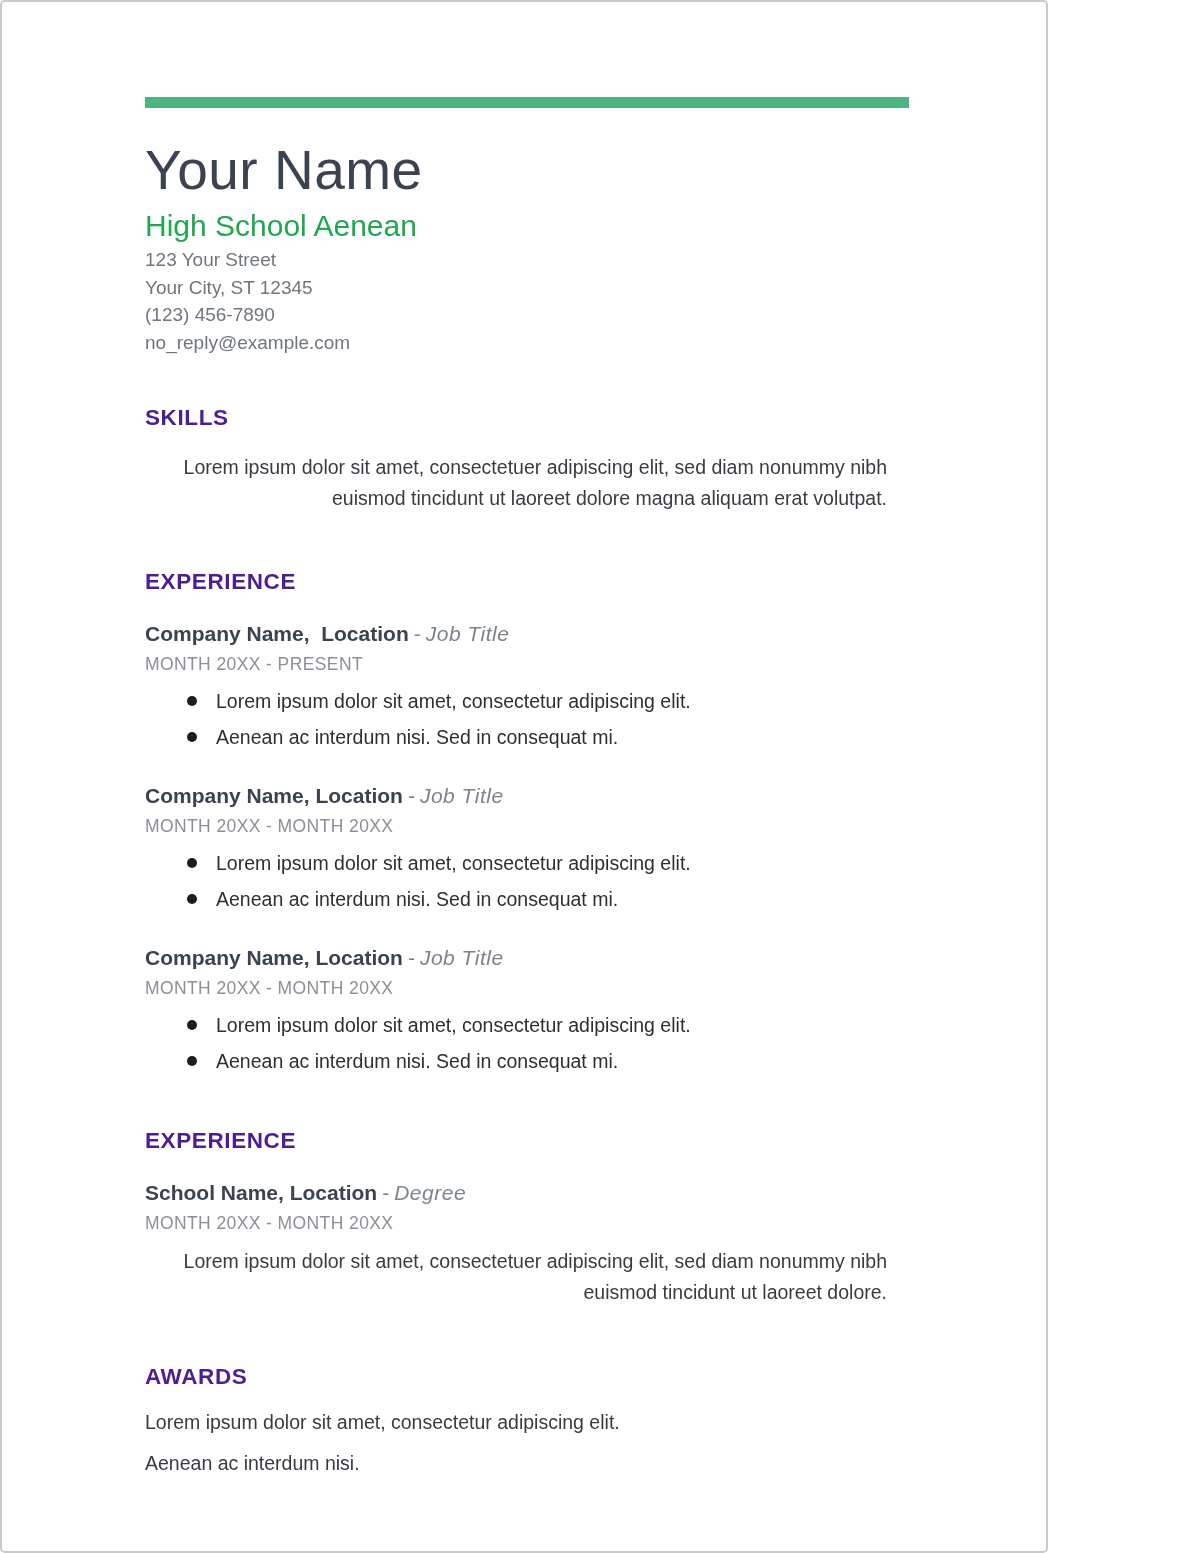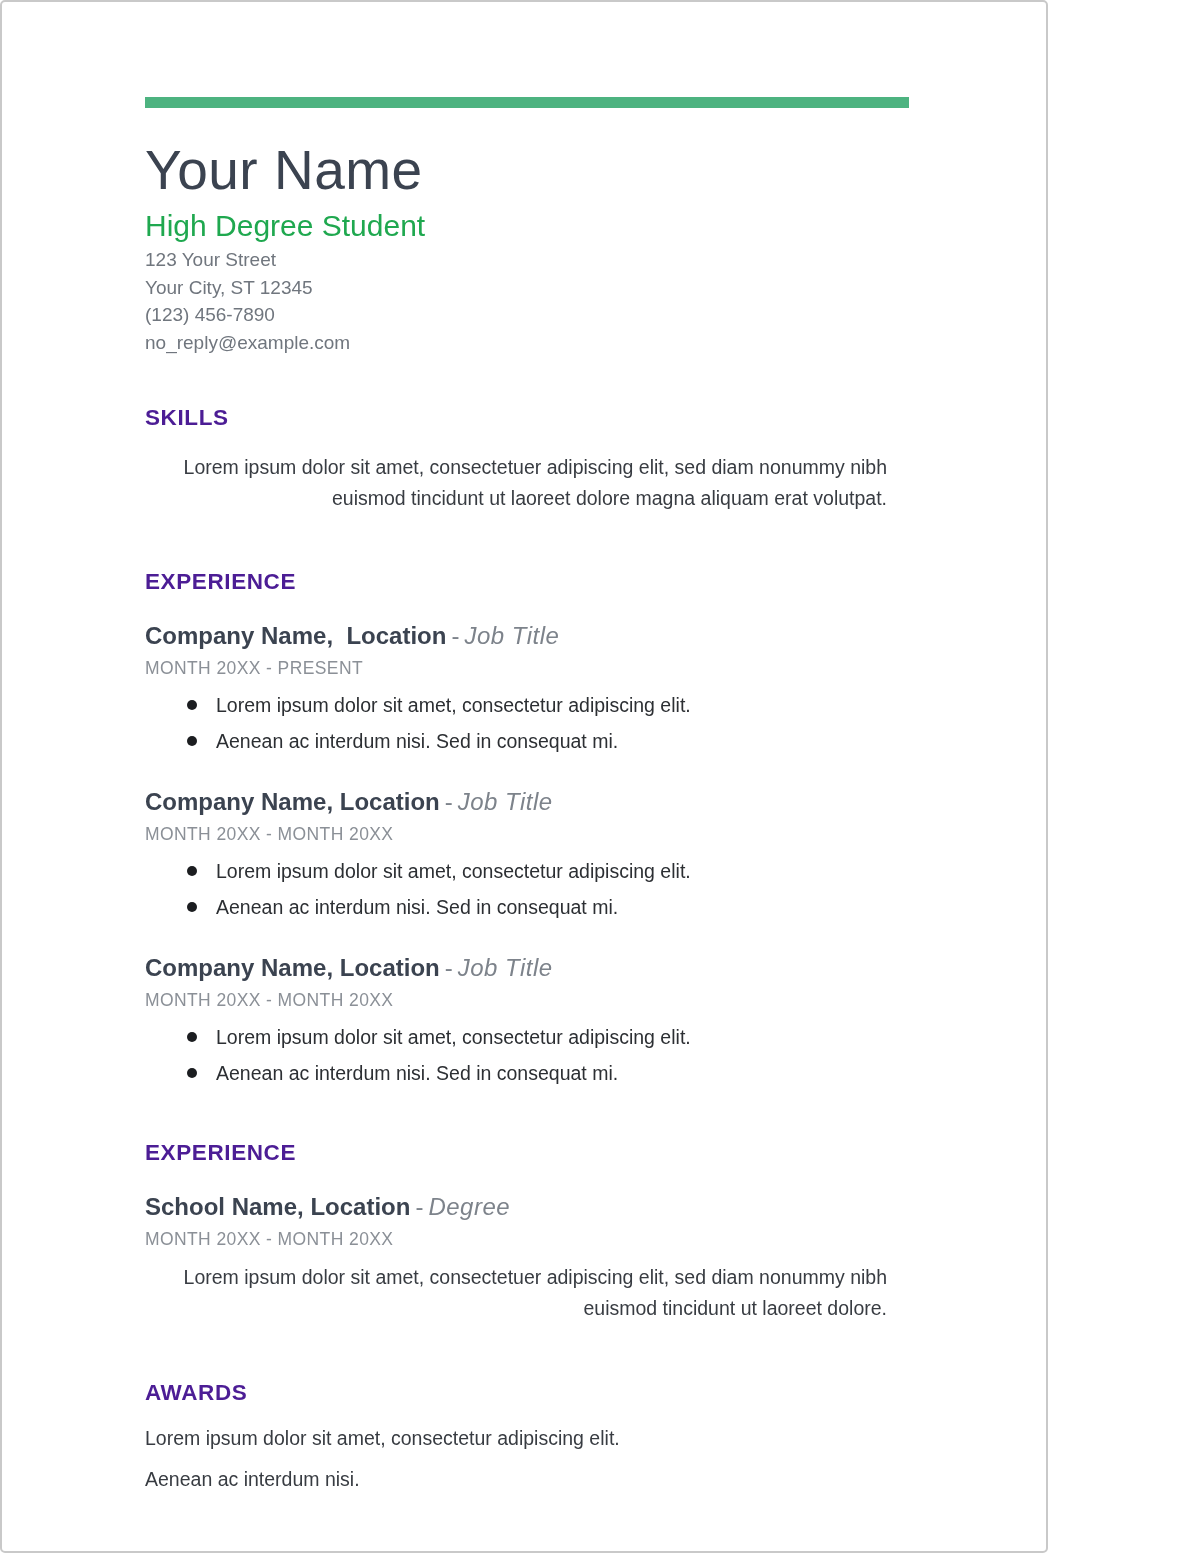--- a/index.html
+++ b/index.html
@@ -61,21 +61,21 @@
     margin-top: 21px;
     font-size: 19.5px;
     line-height: 30.5px;
     color: #383c42;
     max-width: 742px;
     text-align: right;
   }
   .entry { margin-top: 27px; }
   .entry + .entry { margin-top: 35px; }
   .entry-title {
-    font-size: 24px;
+    font-size: 21px;
     font-weight: 700;
     color: #3b4350;
   }
   .entry-title .company { white-space: pre-wrap; }
   .entry-title .sep {
     font-weight: 400;
     color: #7d838b;
     margin: 0 5px;
   }
   .entry-title .role {
@@ -126,21 +126,21 @@
 </head>
 <body>
 
 <div class="page">
   <div class="content">
 
     <div class="accent-bar"></div>
 
     <header>
       <h1 class="person-name">Your Name</h1>
-      <h2 class="person-title">High Degree Student</h2>
+      <h2 class="person-title">High School Aenean</h2>
       <div class="contact">
         <div>123 Your Street</div>
         <div>Your City, ST 12345</div>
         <div>(123) 456-7890</div>
         <div>no_reply@example.com</div>
       </div>
     </header>
 
     <section class="section sec-skills">
       <h3 class="section-heading">SKILLS</h3>

